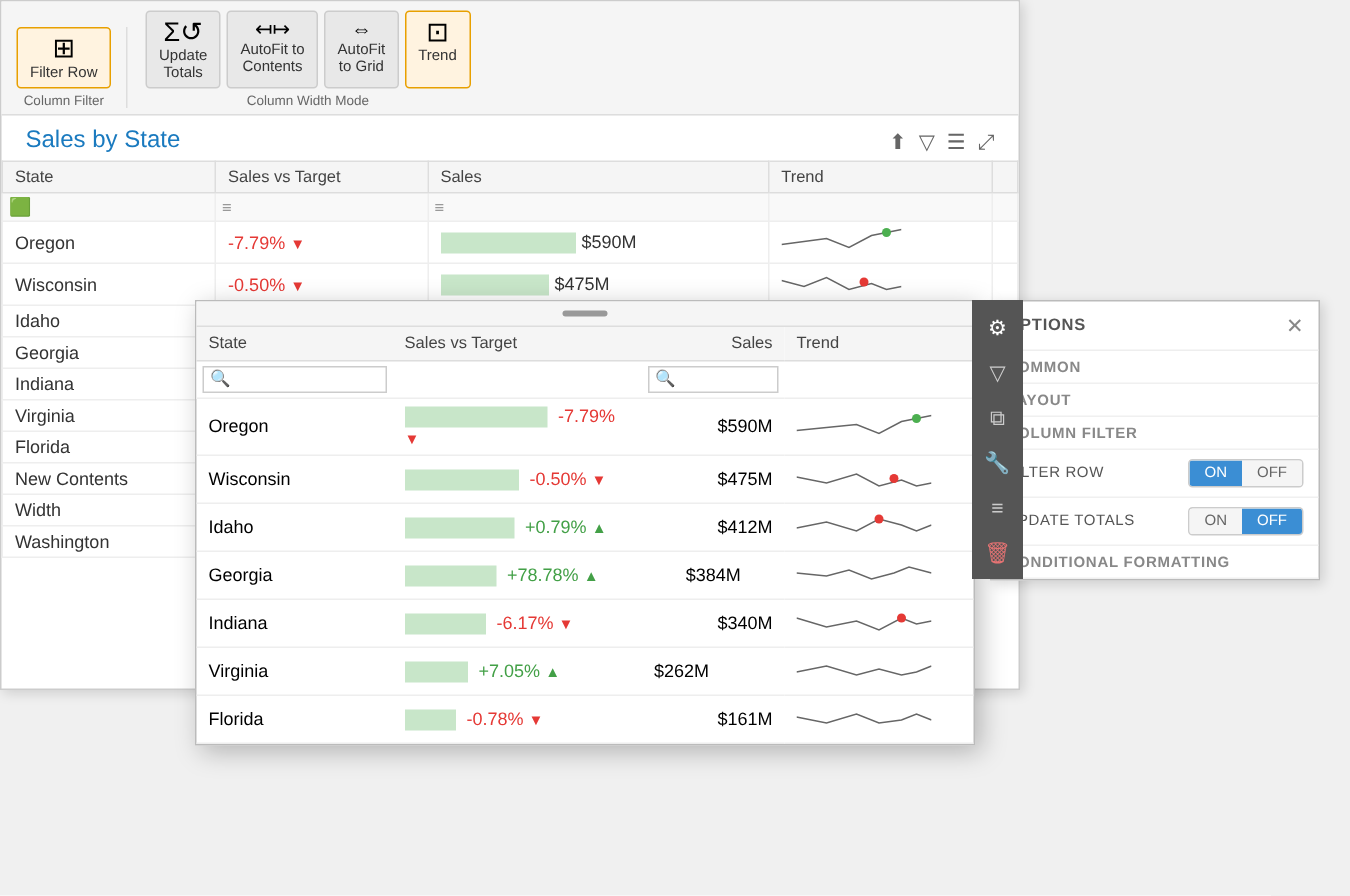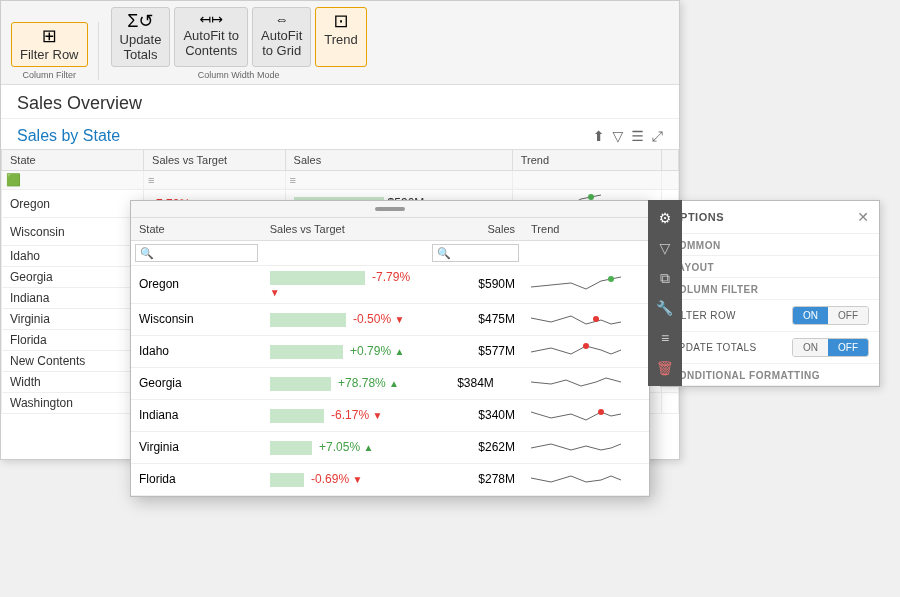--- a/index.html
+++ b/index.html
@@ -61,21 +61,21 @@
     .ribbon-btn.active {
       background: #fff3e0;
       border-color: #e8a000;
     }
     .ribbon-btn-icon {
       font-size: 18px;
       line-height: 1;
       margin-bottom: 2px;
     }
     .ribbon-btn-label {
-      font-size: 13px;
+      font-size: 10px;
       color: #333;
       text-align: center;
       white-space: nowrap;
     }
     .ribbon-group-label {
       font-size: 9px;
       color: #666;
       text-align: center;
     }
 
@@ -356,21 +356,20 @@
         </button>
         <button class="ribbon-btn active">
           <span class="ribbon-btn-icon">⊡</span>
           <span class="ribbon-btn-label">Trend</span>
         </button>
       </div>
       <span class="ribbon-group-label">Column Width Mode</span>
     </div>
   </div>
 
-  <div class="page-title">Sales Overview</div>
 
   <div class="widget-header">
     <span class="widget-title">Sales by State</span>
     <div class="widget-toolbar">
       <span class="widget-toolbar-icon">⬆</span>
       <span class="widget-toolbar-icon">▽</span>
       <span class="widget-toolbar-icon">☰</span>
       <span class="widget-toolbar-icon">⤢</span>
     </div>
   </div>
@@ -528,21 +527,21 @@
             <circle cx="65" cy="11" r="3" fill="#e53935"></circle>
           </svg>
         </td>
       </tr>
       <tr>
         <td>Idaho</td>
         <td>
           <span class="sales-bar" style="width:73px;background:#c8e6c9;display:inline-block;height:14px;vertical-align:middle"></span>
           <span class="positive">+0.79%</span> <span class="arrow-up">▲</span>
         </td>
-        <td style="text-align:right">$577M</td>
+        <td style="text-align:right">$412M</td>
         <td>
           <svg width="90" height="20">
             <polyline points="0,12 20,8 40,14 55,6 70,10 80,14 90,10" fill="none" stroke="#666" stroke-width="1"></polyline>
             <circle cx="55" cy="6" r="3" fill="#e53935"></circle>
           </svg>
         </td>
       </tr>
       <tr>
         <td>Georgia</td>
         <td>
@@ -569,34 +568,34 @@
             <circle cx="70" cy="8" r="3" fill="#e53935"></circle>
           </svg>
         </td>
       </tr>
       <tr>
         <td>Virginia</td>
         <td>
           <span class="sales-bar" style="width:42px;background:#c8e6c9;display:inline-block;height:14px;vertical-align:middle"></span>
           <span class="positive">+7.05%</span> <span class="arrow-up">▲</span>
         </td>
-        <td style="text-align:right">$262M</td>
+        <td style="text-align:left">$262M</td>
         <td>
           <svg width="90" height="20">
             <polyline points="0,12 20,8 40,14 55,10 70,14 80,12 90,8" fill="none" stroke="#666" stroke-width="1"></polyline>
           </svg>
         </td>
       </tr>
       <tr>
         <td>Florida</td>
         <td>
           <span class="sales-bar" style="width:34px;background:#c8e6c9;display:inline-block;height:14px;vertical-align:middle"></span>
-          <span class="negative">-0.69%</span> <span class="arrow-down">▼</span>
-        </td>
-        <td style="text-align:right">$278M</td>
+          <span class="negative">-0.78%</span> <span class="arrow-down">▼</span>
+        </td>
+        <td style="text-align:right">$161M</td>
         <td>
           <svg width="90" height="20">
             <polyline points="0,10 20,14 40,8 55,14 70,12 80,8 90,12" fill="none" stroke="#666" stroke-width="1"></polyline>
           </svg>
         </td>
       </tr>
     </tbody>
   </table>
 </div>
 

